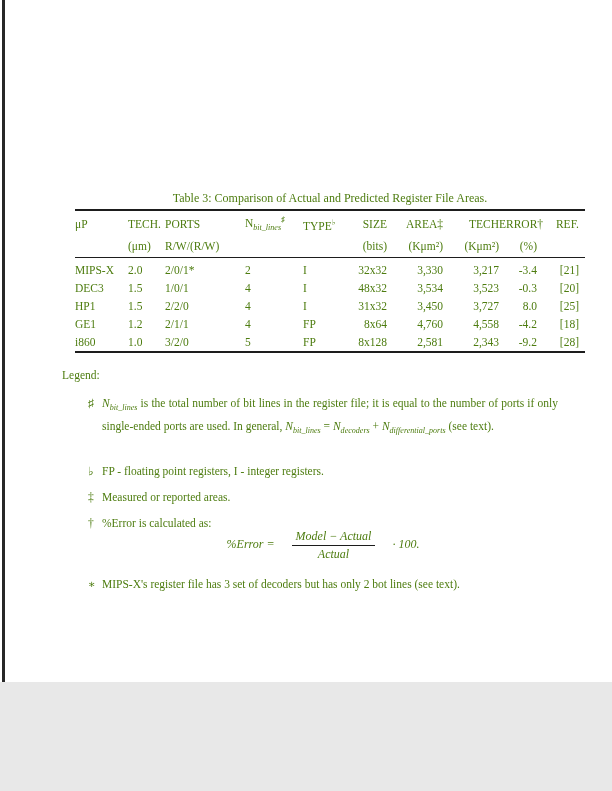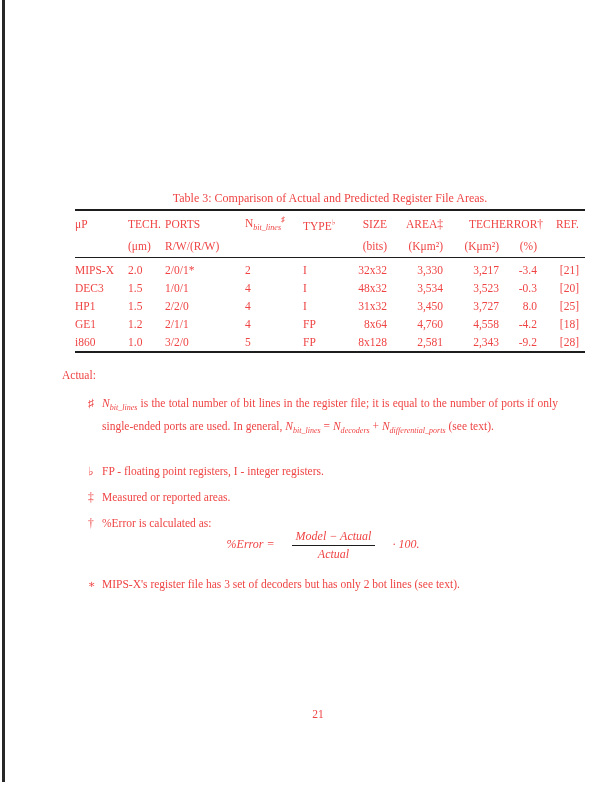--- a/index.html
+++ b/index.html
@@ -1,22 +1,22 @@
 <!DOCTYPE html>
 <html><head>
 <meta charset="utf-8">
 <style>
   html,body { margin:0; padding:0; background:#e8e8e8; }
   .page {
     position:relative;
-    width:612px; height:791px;
+    width:612px; height:682px;
     margin:0 auto;
     background:#ffffff;
     font-family:"Liberation Serif","DejaVu Serif",serif;
-    color:#ef4444;
+    color:#4d7c0f;
     overflow:hidden;
   }
   
   .scan-bar {
     position:absolute; left:2px; top:0;
     width:3px; height:782px;
     background:#272727;
   }
   .caption {
     position:absolute; top:191px; left:75px; width:510px;
@@ -179,21 +179,21 @@
         <td class="al">FP</td>
         <td class="ar">8x128</td>
         <td class="ar">2,581</td>
         <td class="ar">2,343</td>
         <td class="ar">-9.2</td>
         <td class="ar ref-col">[28]</td>
       </tr>
     </tbody>
   </table>
 
-  <div class="legend-heading">Actual:</div>
+  <div class="legend-heading">Legend:</div>
 
   <div class="legend-item li-sharp">
     <span class="marker">♯</span>
     <span class="li-text"><span class="mvar">N</span><sub class="msub">bit_lines</sub><span> is the total number of bit lines in the register file; it is equal to the number of ports if only single-ended ports are used. In general, </span><span class="mvar">N</span><sub class="msub">bit_lines</sub><span> = </span><span class="mvar">N</span><sub class="msub">decoders</sub><span> + </span><span class="mvar">N</span><sub class="msub">differential_ports</sub><span> (see text).</span></span>
   </div>
 
   <div class="legend-item li-flat">
     <span class="marker">♭</span>
     <span class="li-text">FP - floating point registers, I - integer registers.</span>
   </div>

